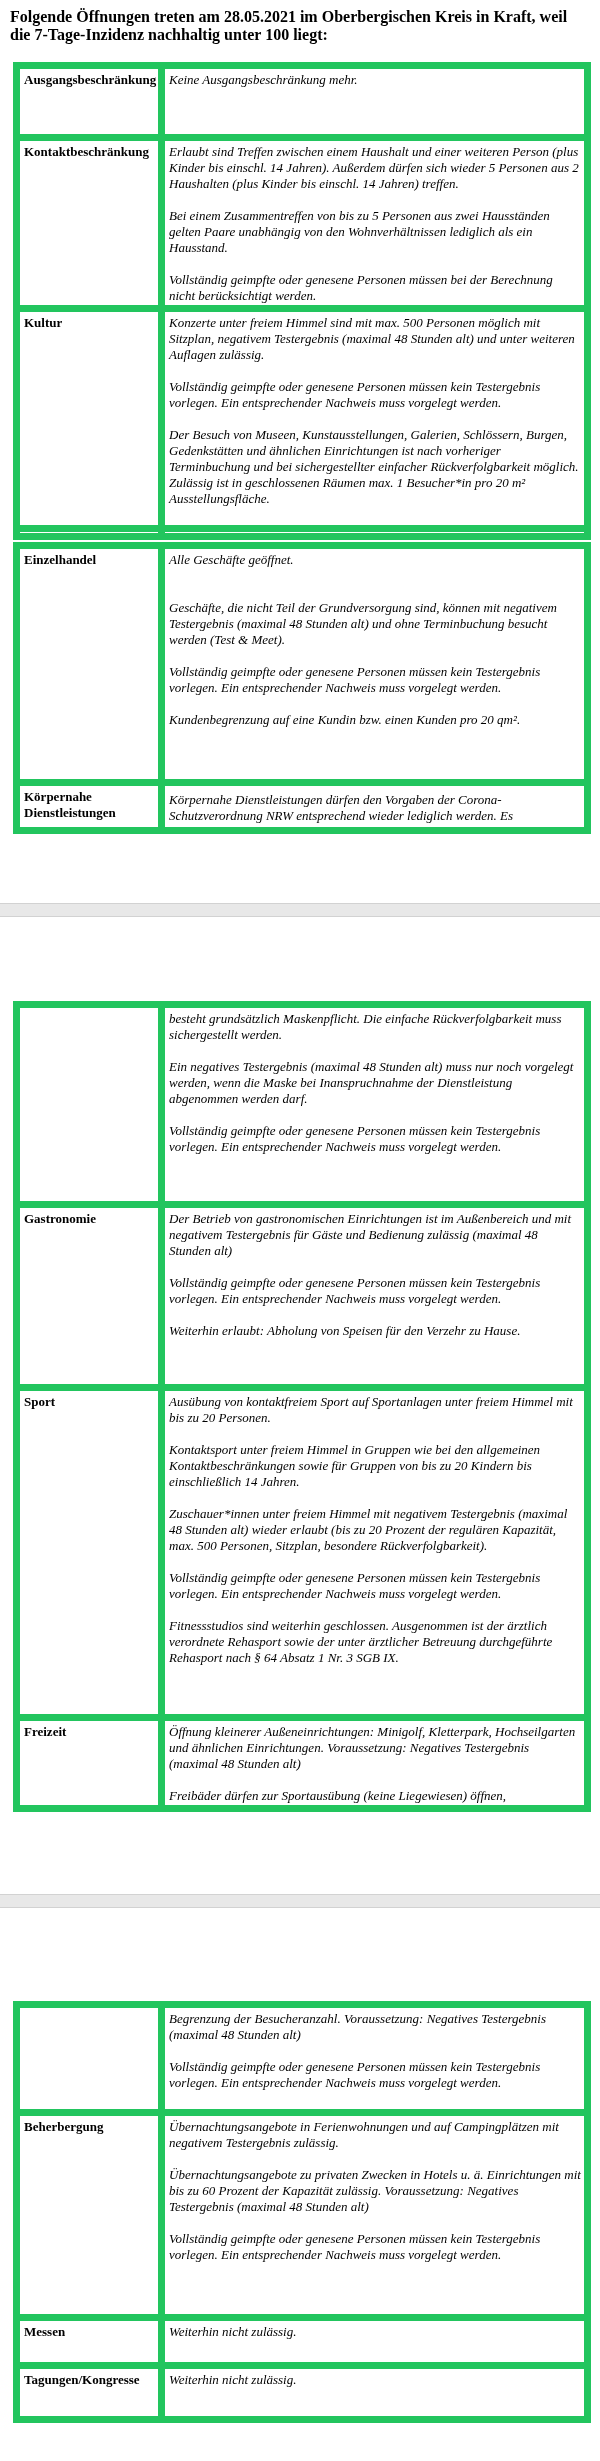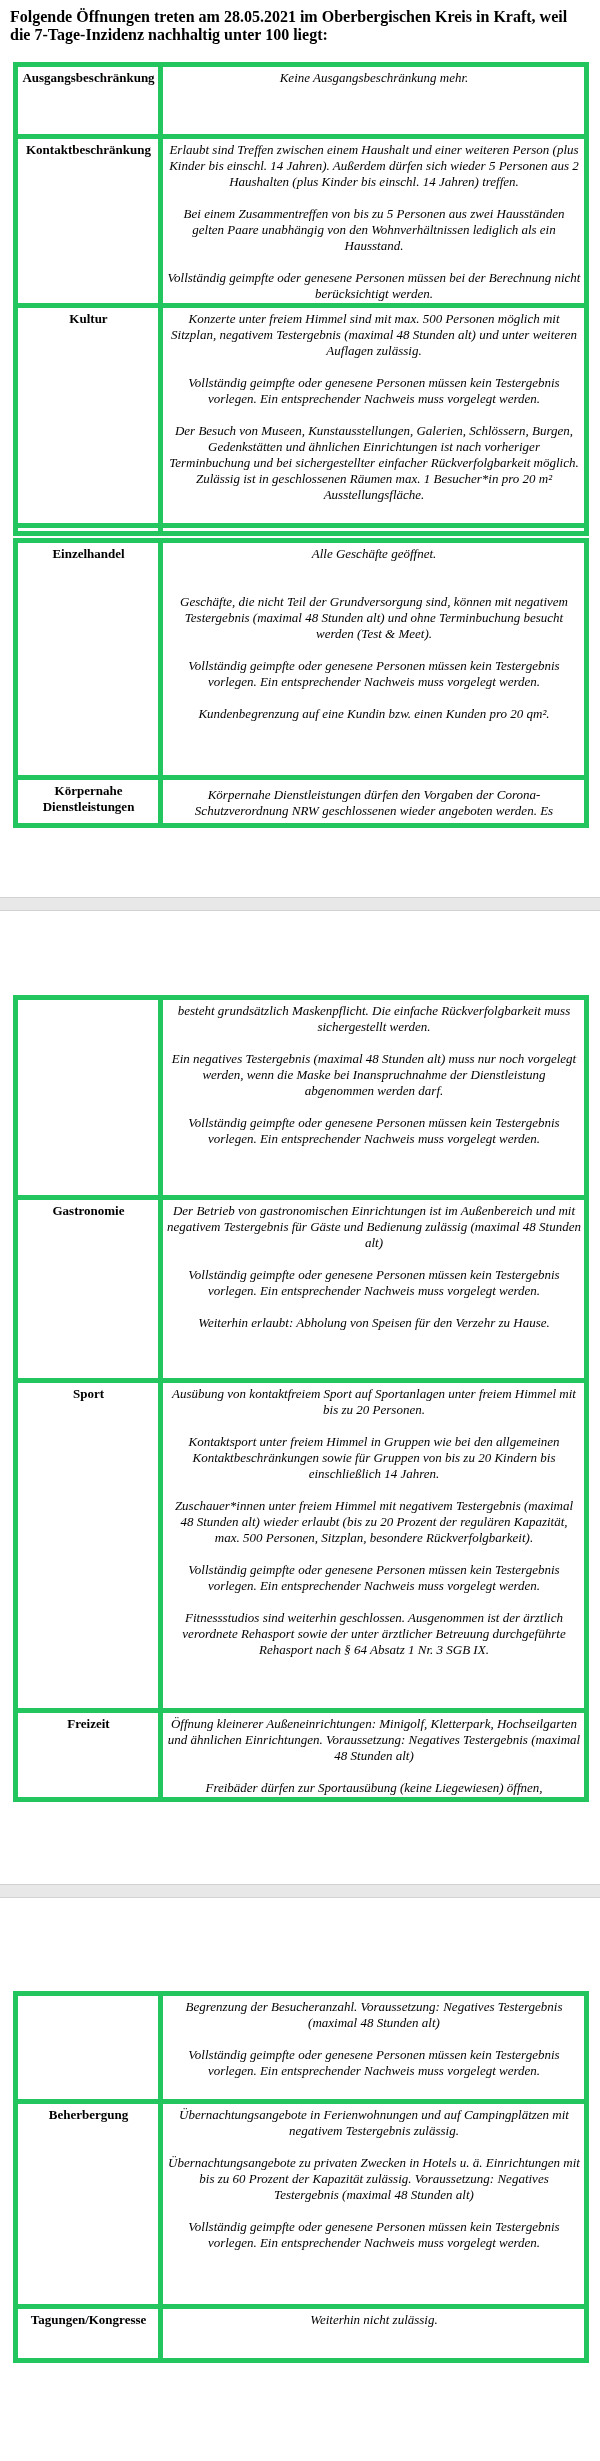--- a/index.html
+++ b/index.html
@@ -17,28 +17,27 @@
   }
   table.tbl {
     border-collapse: collapse;
     table-layout: fixed;
     width: 571px;
     margin-left: 5px;
     font-family: "Liberation Serif", serif;
     color: #000;
   }
   table.tbl td {
-    border: 5px solid #22c55e;
+    border: 7px solid #22c55e;
     vertical-align: top;
     padding: 3px 3px 1px 4px;
     font-size: 13px;
     line-height: 16px;
     box-sizing: border-box;
     overflow: hidden;
-    text-align: center;
   }
   table.tbl td.label { font-weight: bold; }
   table.tbl td.value { white-space: pre-line; font-style: italic; }
   table.tbl td.vmid  { vertical-align: middle; }
 
   
   #tblA { margin-top: 18px; }
   #tblB { margin-top: 2px; padding-left: 8px; }
   #tblC { margin-top: 84px; }
   #tblD { margin-top: 93px; padding-left: 12px; }
@@ -121,21 +120,21 @@
 
 
 Geschäfte, die nicht Teil der Grundversorgung sind, können mit negativem Testergebnis (maximal 48 Stunden alt) und ohne Terminbuchung besucht werden (Test &amp; Meet).
 
 Vollständig geimpfte oder genesene Personen müssen kein Testergebnis vorlegen. Ein entsprechender Nachweis muss vorgelegt werden.
 
 Kundenbegrenzung auf eine Kundin bzw. einen Kunden pro 20 qm².</td>
     </tr>
     <tr class="hB1">
       <td class="label">Körpernahe Dienstleistungen</td>
-      <td class="value vmid">Körpernahe Dienstleistungen dürfen den Vorgaben der Corona-Schutzverordnung NRW geschlossenen wieder angeboten werden. Es</td>
+      <td class="value vmid">Körpernahe Dienstleistungen dürfen den Vorgaben der Corona-Schutzverordnung NRW entsprechend wieder lediglich werden. Es</td>
     </tr>
   </tbody>
     </table>
 
   <div class="pagebreak" id="break1"></div>
 
   <table class="tbl" id="tblC">
     <colgroup>
         <col style="width:145px">
         <col style="width:426px">
@@ -193,20 +192,24 @@
 Vollständig geimpfte oder genesene Personen müssen kein Testergebnis vorlegen. Ein entsprechender Nachweis muss vorgelegt werden.</td>
     </tr>
     <tr class="hD1">
       <td class="label">Beherbergung</td>
       <td class="value">Übernachtungsangebote in Ferienwohnungen und auf Campingplätzen mit negativem Testergebnis zulässig.
 
 Übernachtungsangebote zu privaten Zwecken in Hotels u. ä. Einrichtungen mit bis zu 60 Prozent der Kapazität zulässig. Voraussetzung: Negatives Testergebnis (maximal 48 Stunden alt)
 
 Vollständig geimpfte oder genesene Personen müssen kein Testergebnis vorlegen. Ein entsprechender Nachweis muss vorgelegt werden.</td>
     </tr>
+    <tr class="hD2">
+      <td class="label">Messen</td>
+      <td class="value">Weiterhin nicht zulässig.</td>
+    </tr>
     <tr class="hD3">
       <td class="label">Tagungen/Kongresse</td>
       <td class="value">Weiterhin nicht zulässig.</td>
     </tr>
   </tbody>
     </table>
 
 </div>
 
 </body></html>

